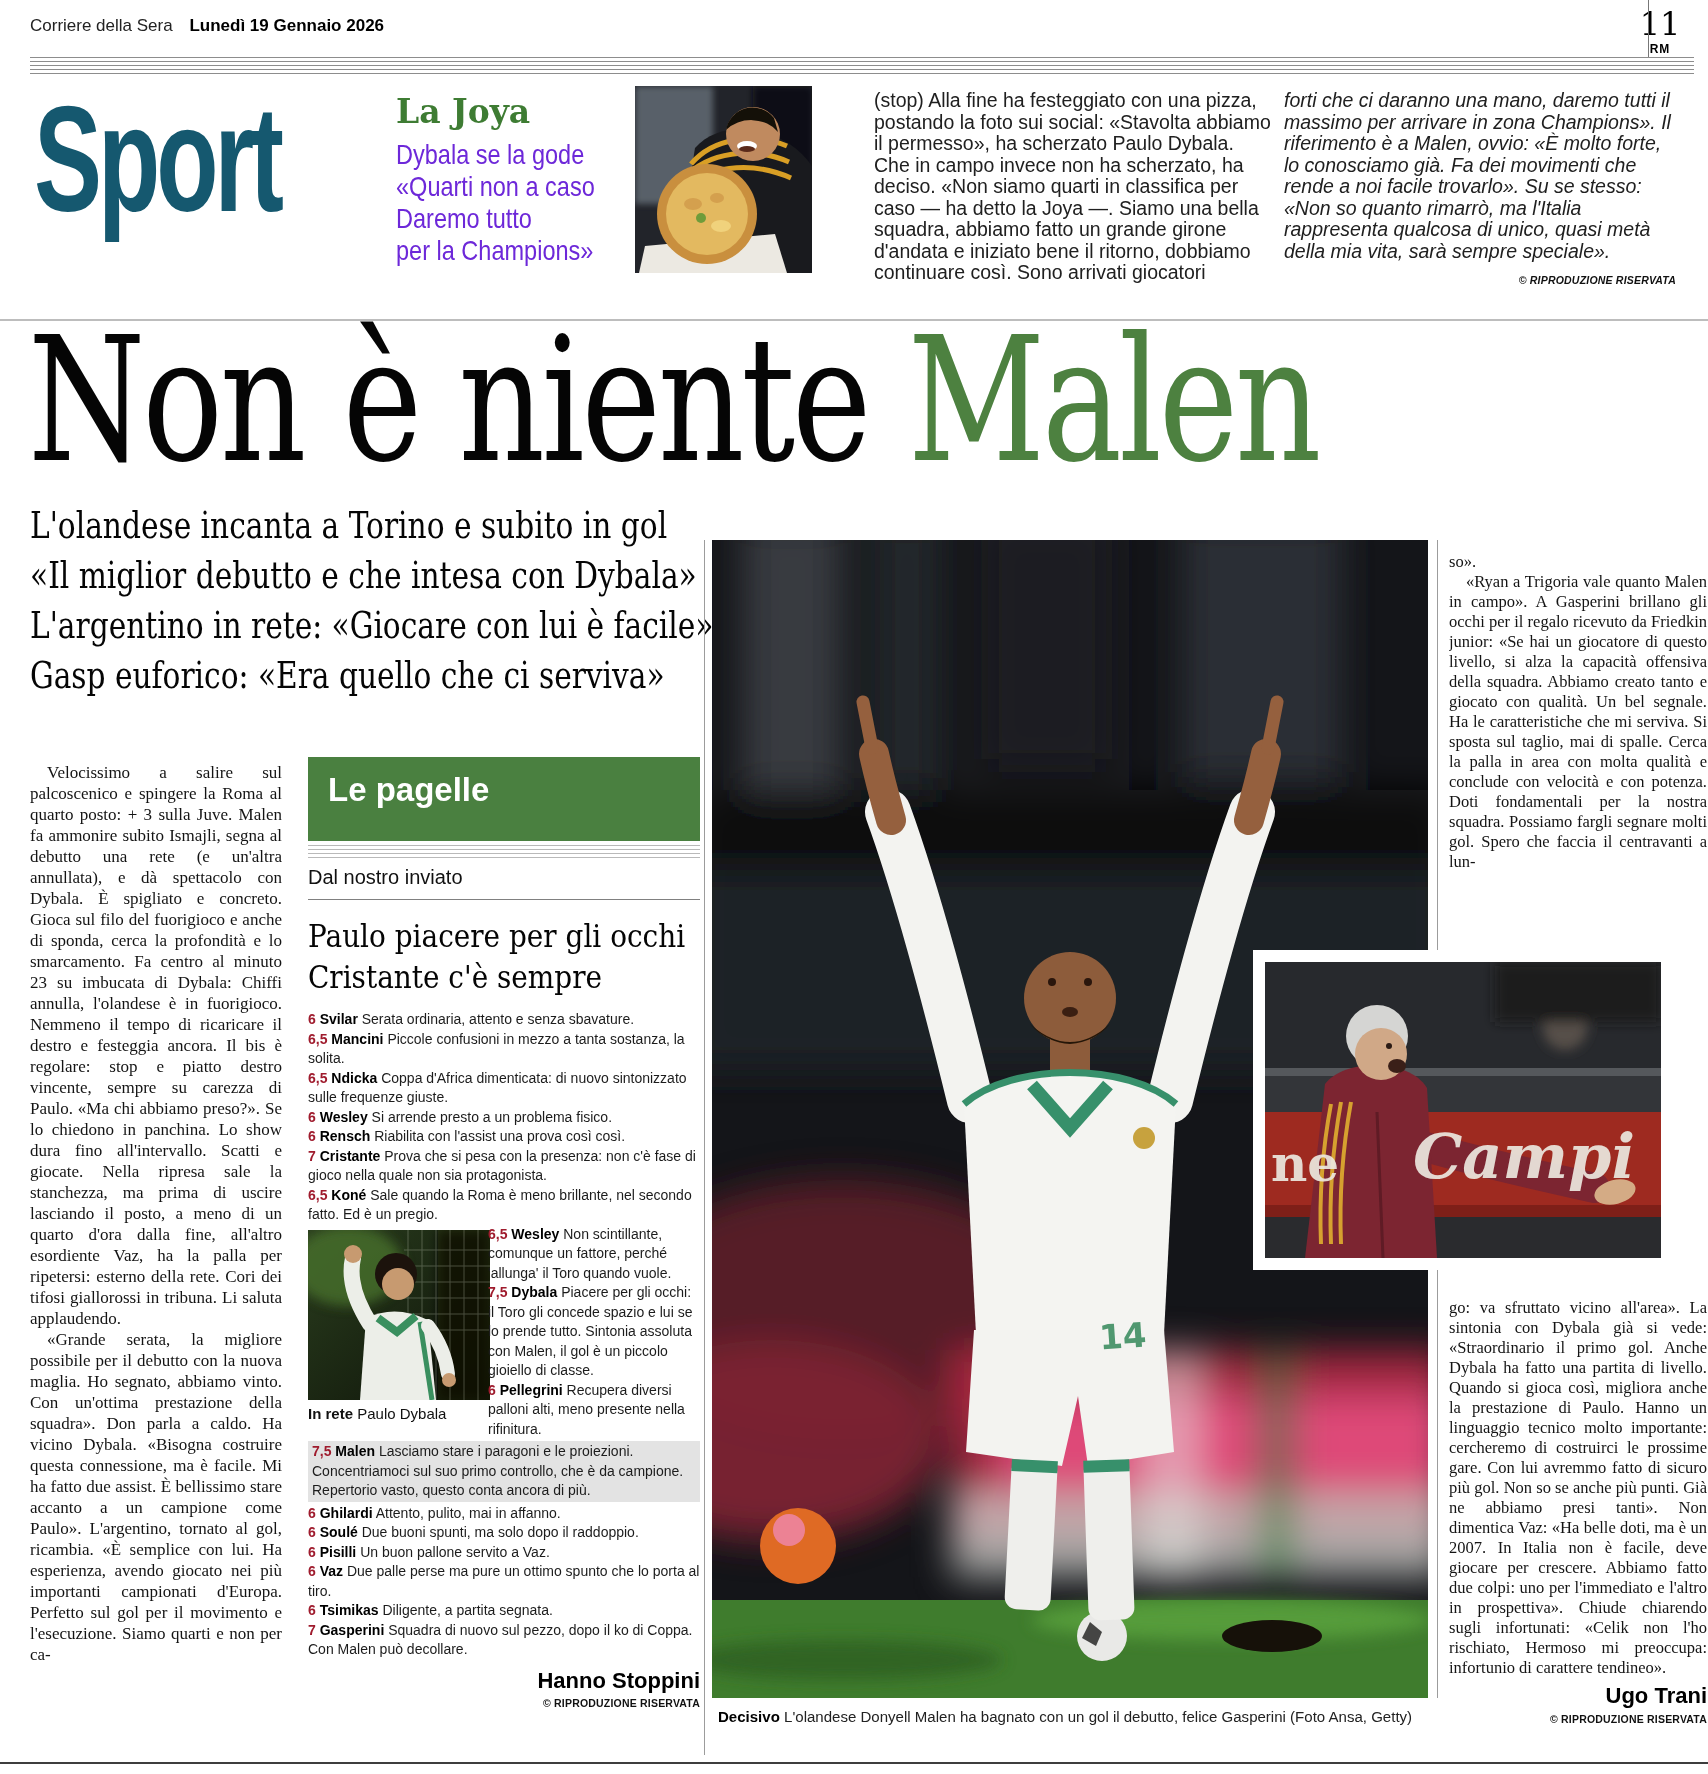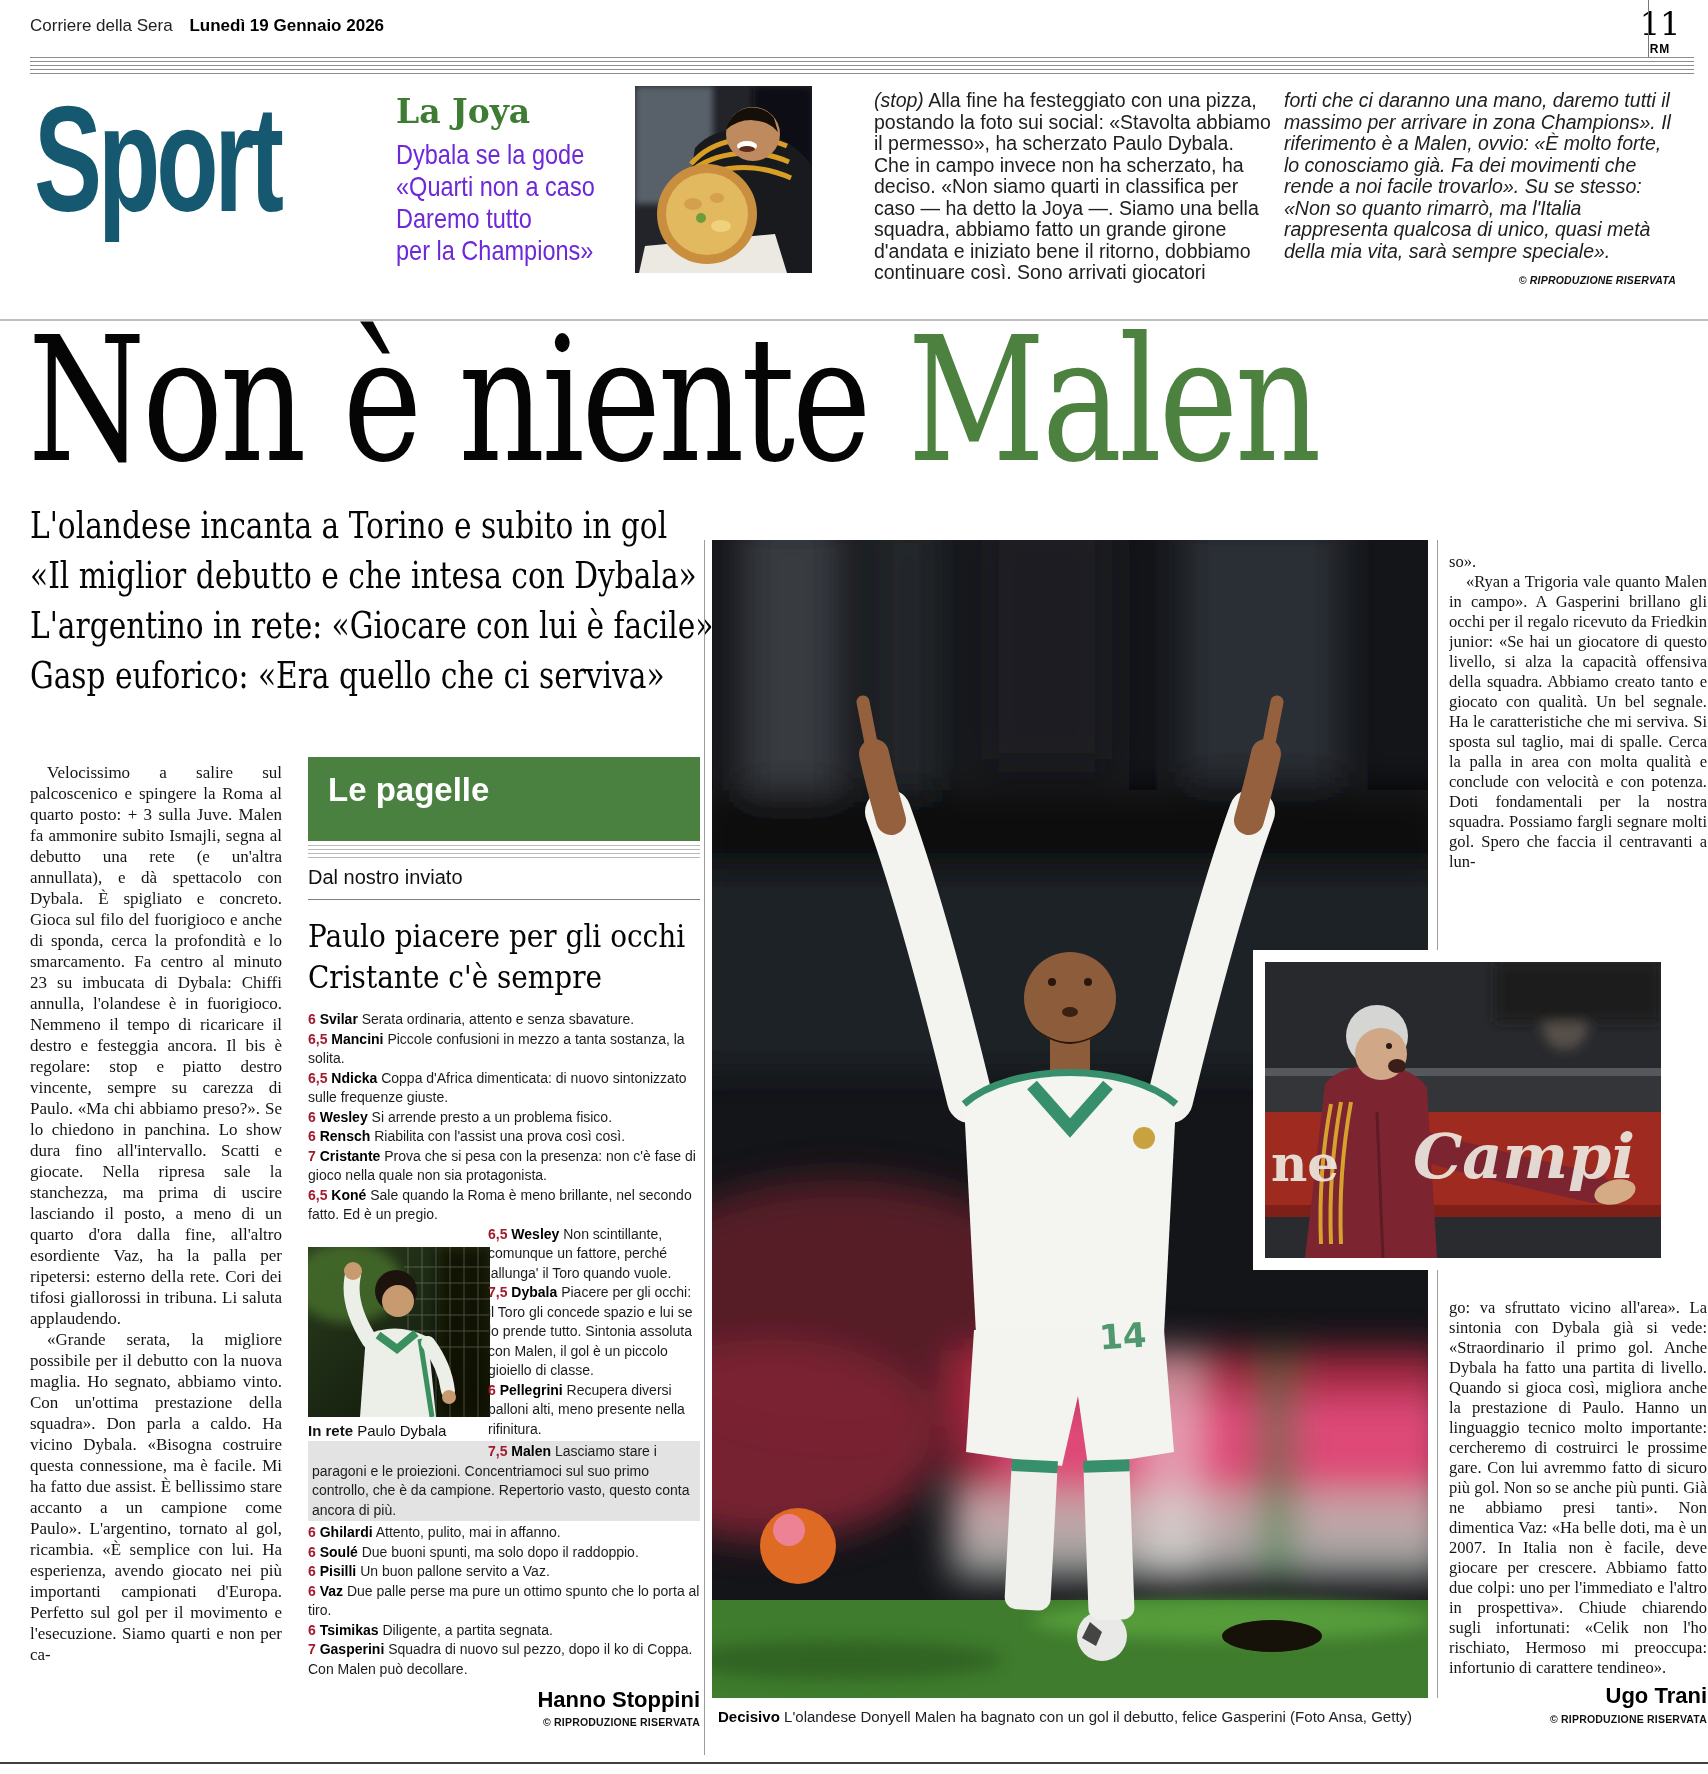--- a/index.html
+++ b/index.html
@@ -24,21 +24,21 @@
          color:#15586f;letter-spacing:-6px;}
   .sport .cond{transform:scaleX(.68);}
   .joya{left:396px;top:92px;width:255px;}
   .joya .kicker{font-family:"DejaVu Serif",serif;font-weight:bold;font-size:33px;color:#3e7c33;margin-bottom:8px;}
   .joya .deck-line{font-size:28px;line-height:32px;color:#6d28d9;text-decoration:underline;}
   .joya .deck-line .cond{transform:scaleX(.84);}
   .pizza-photo{left:635px;top:86px;width:177px;height:187px;overflow:hidden;}
   .topcol{top:90px;width:397px;font-size:19.5px;line-height:21.5px;color:#202020;}
   .topcol1{left:874px;}
   .topcol2{left:1284px;width:392px;font-style:italic;}
-  .it{font-style:italic;}
+  .it{}
   .riprod{font-size:10.5px;font-weight:bold;letter-spacing:.2px;color:#111;}
   .topcol2 .riprod{display:block;text-align:right;margin-top:8px;}
   .section-rule{left:0;right:0;top:319px;height:2px;background:#bdbdbd;}
 
   
   .headline{left:28px;top:322px;margin:0;font-family:"DejaVu Serif",serif;font-weight:normal;
             font-size:172px;line-height:158px;color:#050505;letter-spacing:-4px;}
   .headline .cond{transform:scaleX(.78);}
   .headline .green{color:#4d8140;}
   .subheads{left:30px;top:500px;font-family:"DejaVu Serif",serif;font-size:38px;line-height:50px;color:#050505;}
@@ -64,21 +64,21 @@
      background:repeating-linear-gradient(to bottom,#b9b9b9 0 1px,transparent 1px 4px);}
   .pg-inviato{font-size:20px;color:#111;margin-top:8px;}
   .pg-rule{height:1px;background:#808080;margin-top:10px;}
   .pg-title{font-family:"DejaVu Serif",serif;font-size:31px;line-height:41px;color:#050505;margin-top:16px;}
   .pg-title .cond{transform:scaleX(.9);}
   .p-entries{margin-top:12px;font-size:14px;line-height:19.5px;color:#1c1c1c;}
   .entry{margin:0;}
   .entry .grade{color:#9f1b2d;font-weight:bold;}
   .entry .pname{color:#000;font-weight:bold;}
   .entry.hl{background:#e3e3e3;padding:1px 4px;margin:2px -4px 2px 0;}
-  .pagelle-photo{float:left;width:170px;margin:22px 10px 4px 0;}
+  .pagelle-photo{float:left;width:170px;margin:5px 10px 4px 0;}
   .pp-img{width:182px;height:170px;overflow:hidden;}
   .pp-cap{font-size:15px;margin-top:4px;color:#111;}
   .pp-cap b{font-weight:bold;}
   .pg-byline{clear:none;text-align:right;font-weight:bold;font-size:22px;color:#000;margin-top:8px;}
   .pg-riprod{text-align:right;margin-top:3px;}
 
   
   .main-photo{left:712px;top:540px;width:716px;height:1158px;overflow:hidden;background:#141519;}
   .jersey-num{position:absolute;left:54%;top:67%;font-size:34px;font-weight:bold;
               color:#3f8f63;transform:rotate(-4deg);font-family:"DejaVu Sans",sans-serif;opacity:.9;}

